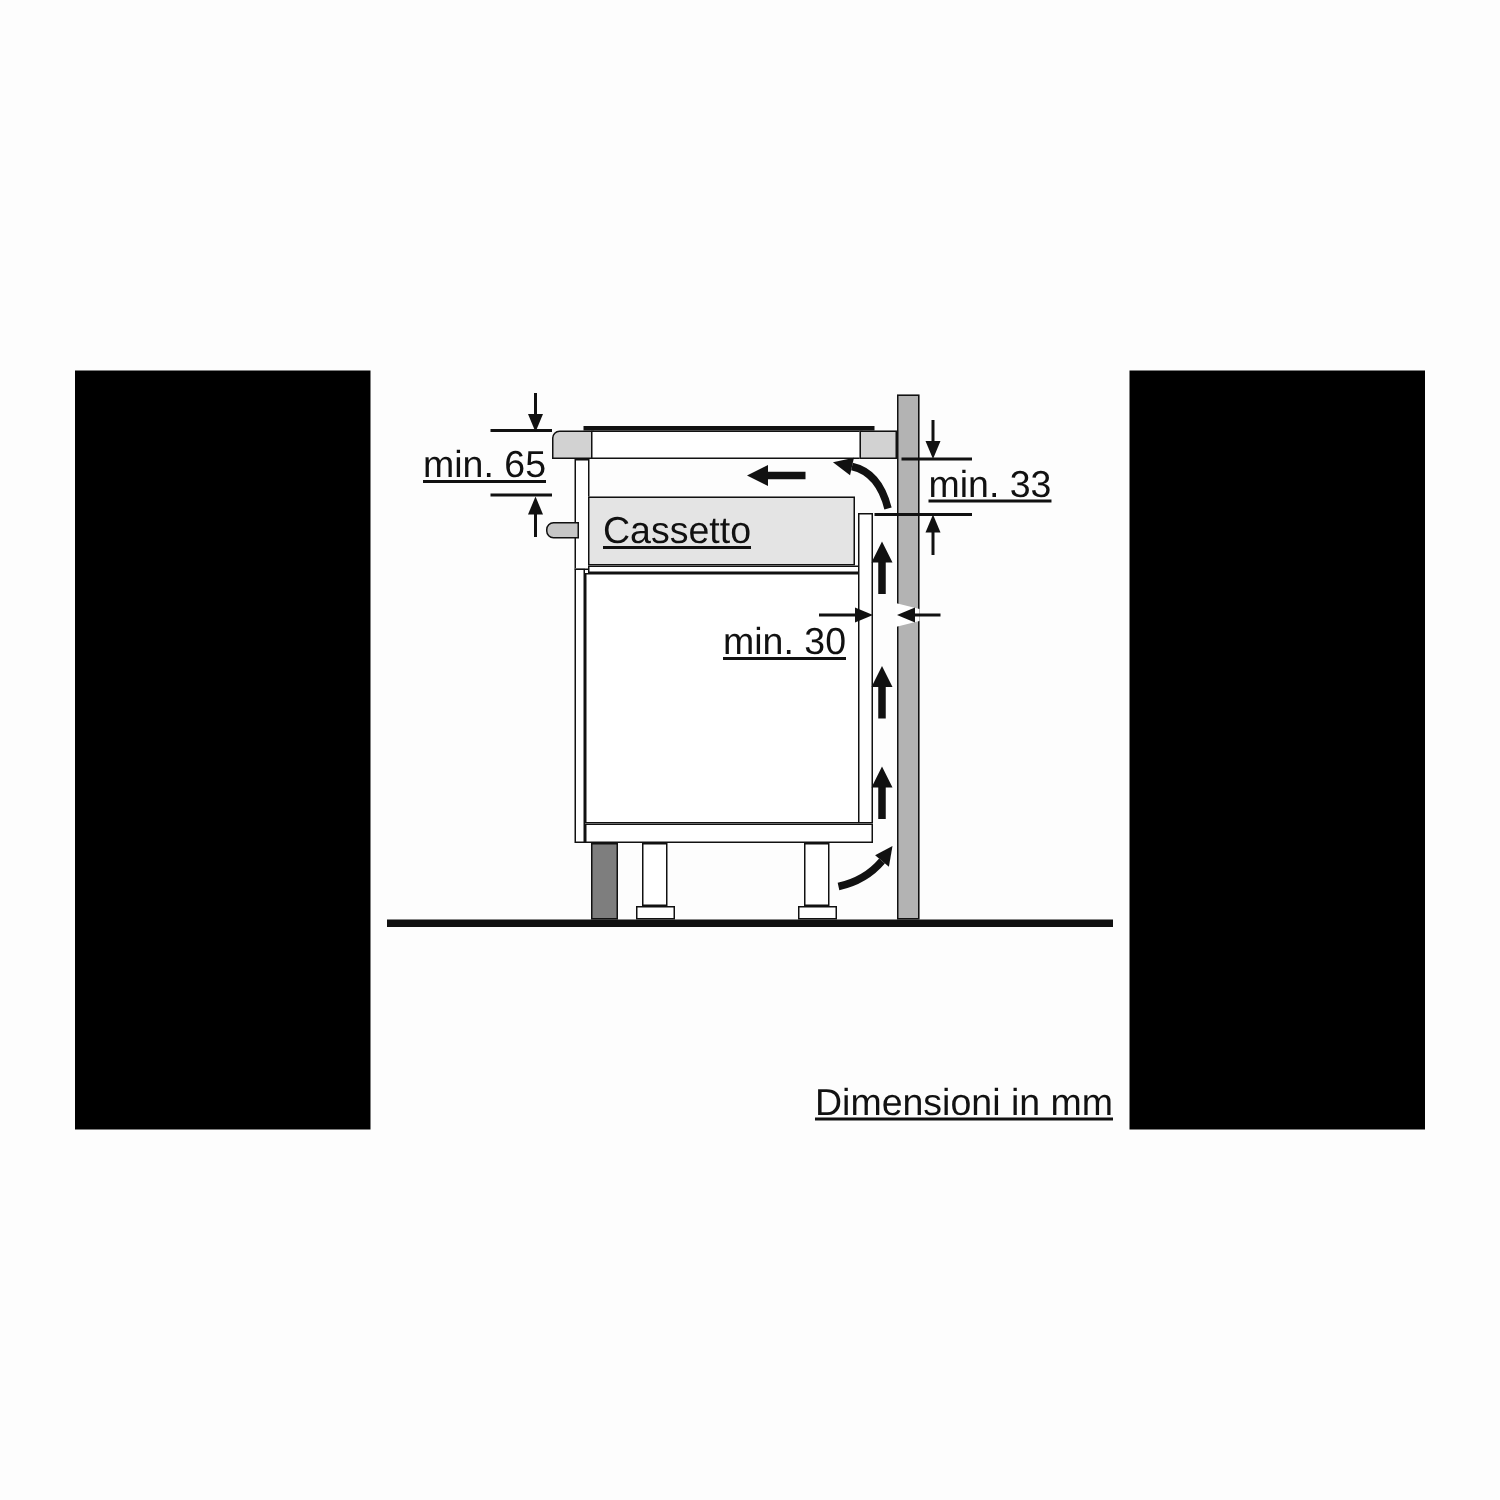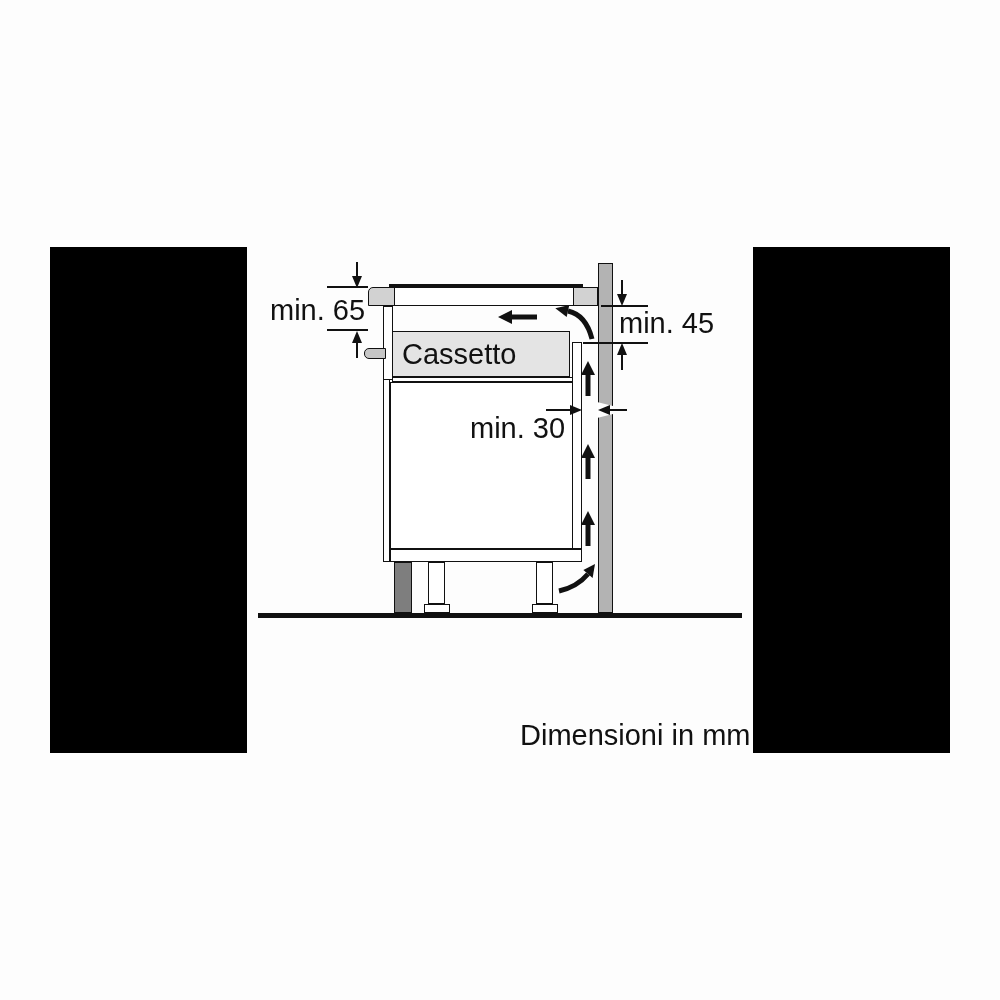--- a/index.html
+++ b/index.html
@@ -6,21 +6,21 @@
     --c-wall:#b3b3b3; --c-worktop:#d2d2d2; --c-drawer:#e4e4e4;
     --c-plinth:#7e7e7e; --c-knob:#c6c6c6; --c-line:#111111; --c-mask:#000000;
   }
   *{margin:0;padding:0;box-sizing:border-box;}
   html,body{background:#ffffff;}
   .stage{position:relative;width:1000px;height:1000px;background:#fdfdfd;overflow:hidden;
           font-family:"Liberation Sans","DejaVu Sans",sans-serif;color:var(--c-line);}
   .abs{position:absolute;}
   .mask{background:var(--c-mask);}
   .box{border:1.5px solid var(--c-line);background:#ffffff;}
-  .lbl{font-size:29px;line-height:32px;white-space:nowrap;color:var(--c-line);}
+  .lbl{font-size:25px;line-height:32px;white-space:nowrap;color:var(--c-line);text-decoration:underline;}
   .right{text-align:right;}
   svg.overlay{position:absolute;left:0;top:0;pointer-events:none;}
   .dim{stroke:var(--c-line);stroke-width:2;fill:none;}
   .dimhead{fill:var(--c-line);stroke:none;}
   .flow{stroke:var(--c-line);stroke-width:5;fill:none;}
   .flowhead{fill:var(--c-line);stroke:none;}
 </style>
 </head>
 <body>
 
@@ -94,17 +94,17 @@
       <line class="flow" x1="588" y1="479" x2="588" y2="457"></line>
       <polygon class="flowhead" points="581,458 595,458 588,444"></polygon>
       <line class="flow" x1="588" y1="546" x2="588" y2="524"></line>
       <polygon class="flowhead" points="581,525 595,525 588,511"></polygon>
       <path class="flow" d="M559,591 Q577,587 588,574"></path>
       <polygon class="flowhead" points="592.6,577.9 583.4,570.1 595,564"></polygon>
     </g>
   </svg>
 
   <div class="abs lbl right" style="left:270px;top:294px;width:94px;">min. 65</div>
-  <div class="abs lbl" style="left:619px;top:307px;">min. 45</div>
+  <div class="abs lbl" style="left:619px;top:307px;">min. 33</div>
   <div class="abs lbl right" style="left:470px;top:412px;width:94px;">min. 30</div>
   <div class="abs lbl right" style="left:520px;top:719px;width:222px;">Dimensioni in mm</div>
 
 </div>
 
 </body></html>

